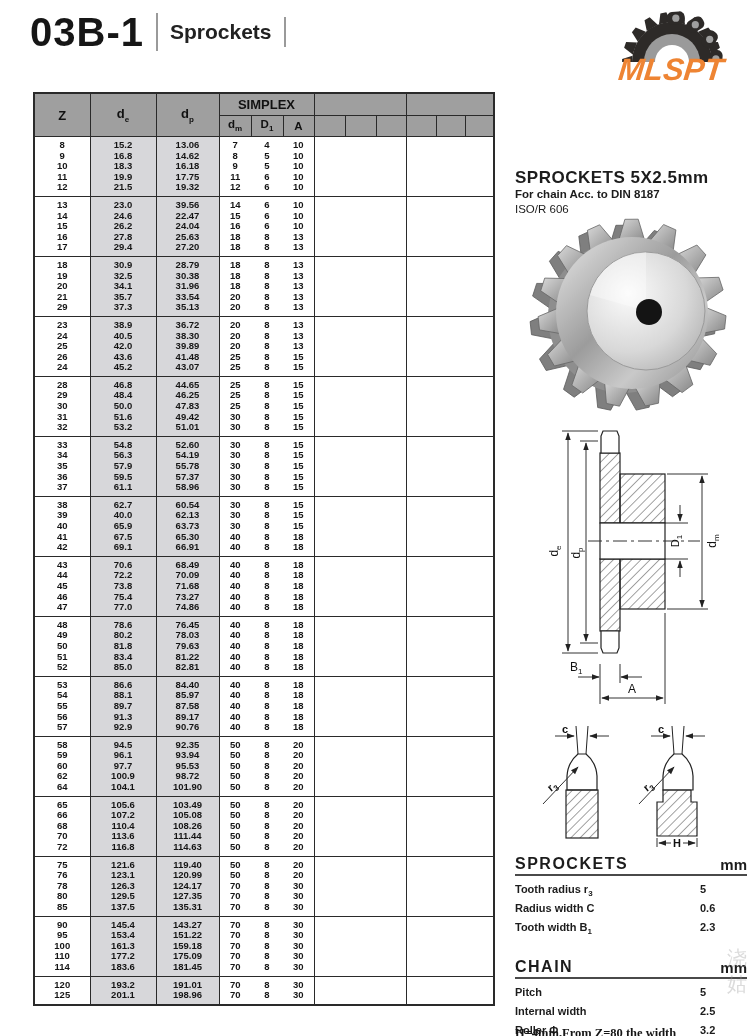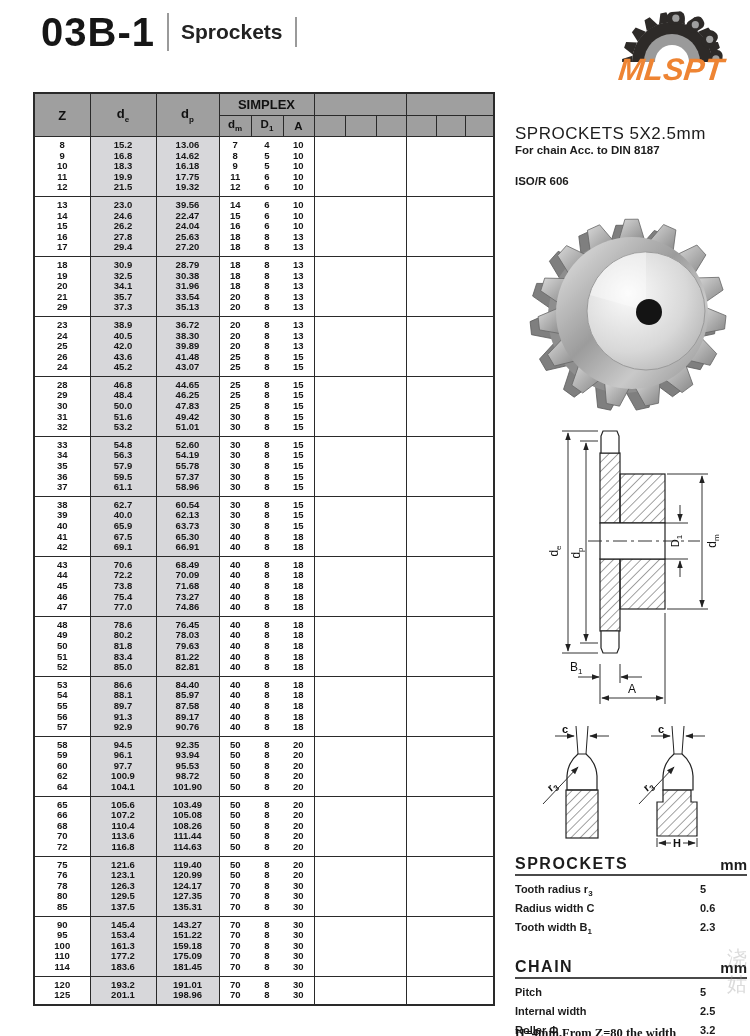--- a/index.html
+++ b/index.html
@@ -1,20 +1,20 @@
 <!DOCTYPE html>
 <html><head>
 <meta charset="utf-8">
 <style>
   html,body{margin:0;padding:0;background:#fff;}
   .page{position:relative;width:750px;height:1036px;background:#fff;overflow:hidden;
         font-family:"Liberation Sans", sans-serif;color:#1c1c1c;}
 
   
-  .page-header{position:absolute;left:30px;top:10px;display:flex;align-items:center;margin-left:11px;}
+  .page-header{position:absolute;left:30px;top:10px;display:flex;align-items:center;}
   .model{font-size:40px;font-weight:bold;letter-spacing:1px;color:#161616;line-height:44px;}
   .vbar{width:2px;background:#9a9a9a;margin:0 12px;}
   .vbar.tall{height:38px;}
   .vbar.short{height:30px;}
   .subtitle{font-size:21px;font-weight:bold;color:#222;}
 
   
   .logo{position:absolute;left:596px;top:4px;width:150px;height:86px;}
   .logo svg{position:absolute;left:0;top:0;}
   .logo-text{position:absolute;left:0;top:48px;width:150px;text-align:center;
@@ -31,23 +31,23 @@
   .sp-table th sub{font-size:8px;}
   .sp-table td{font-size:9.5px;font-weight:bold;text-align:center;line-height:10.6px;
                padding:0;color:#151515;}
   td.cde,td.cdp{background:#d7d7da;}
   td.cz,td.cde,td.cdp,td.ca,td.g{border-right:1.5px solid #2a2a2a;}
   tr.bs td{border-top:1.5px solid #2a2a2a;padding-top:3px;}
   tr.be td{padding-bottom:3px;}
 
   
   .product{position:absolute;left:515px;top:124px;width:232px;}
-  .product .ptitle{font-size:17px;font-weight:normal;letter-spacing:.5px;}
+  .product .ptitle{font-size:17px;font-weight:bold;letter-spacing:.5px;margin-top:44px;}
   .product .pline{font-size:11.5px;font-weight:bold;}
-  .product .pline2{font-size:11.5px;font-weight:bold;margin-top:19px;}
+  .product .pline2{font-size:11.5px;font-weight:normal;margin-top:3px;}
 
   .gear-photo{position:absolute;left:520px;top:213px;}
   .cross-diagram{position:absolute;left:540px;top:421px;}
   .tooth-left{position:absolute;left:537px;top:724px;}
   .tooth-right{position:absolute;left:633px;top:724px;}
 
   .specs{position:absolute;left:515px;top:855px;width:232px;}
   .spec-head{display:flex;align-items:flex-end;border-bottom:2.5px solid #4a4a4a;
              padding-bottom:1px;margin-bottom:6px;}
   .spec-title{font-size:16px;font-weight:bold;letter-spacing:1.5px;}

